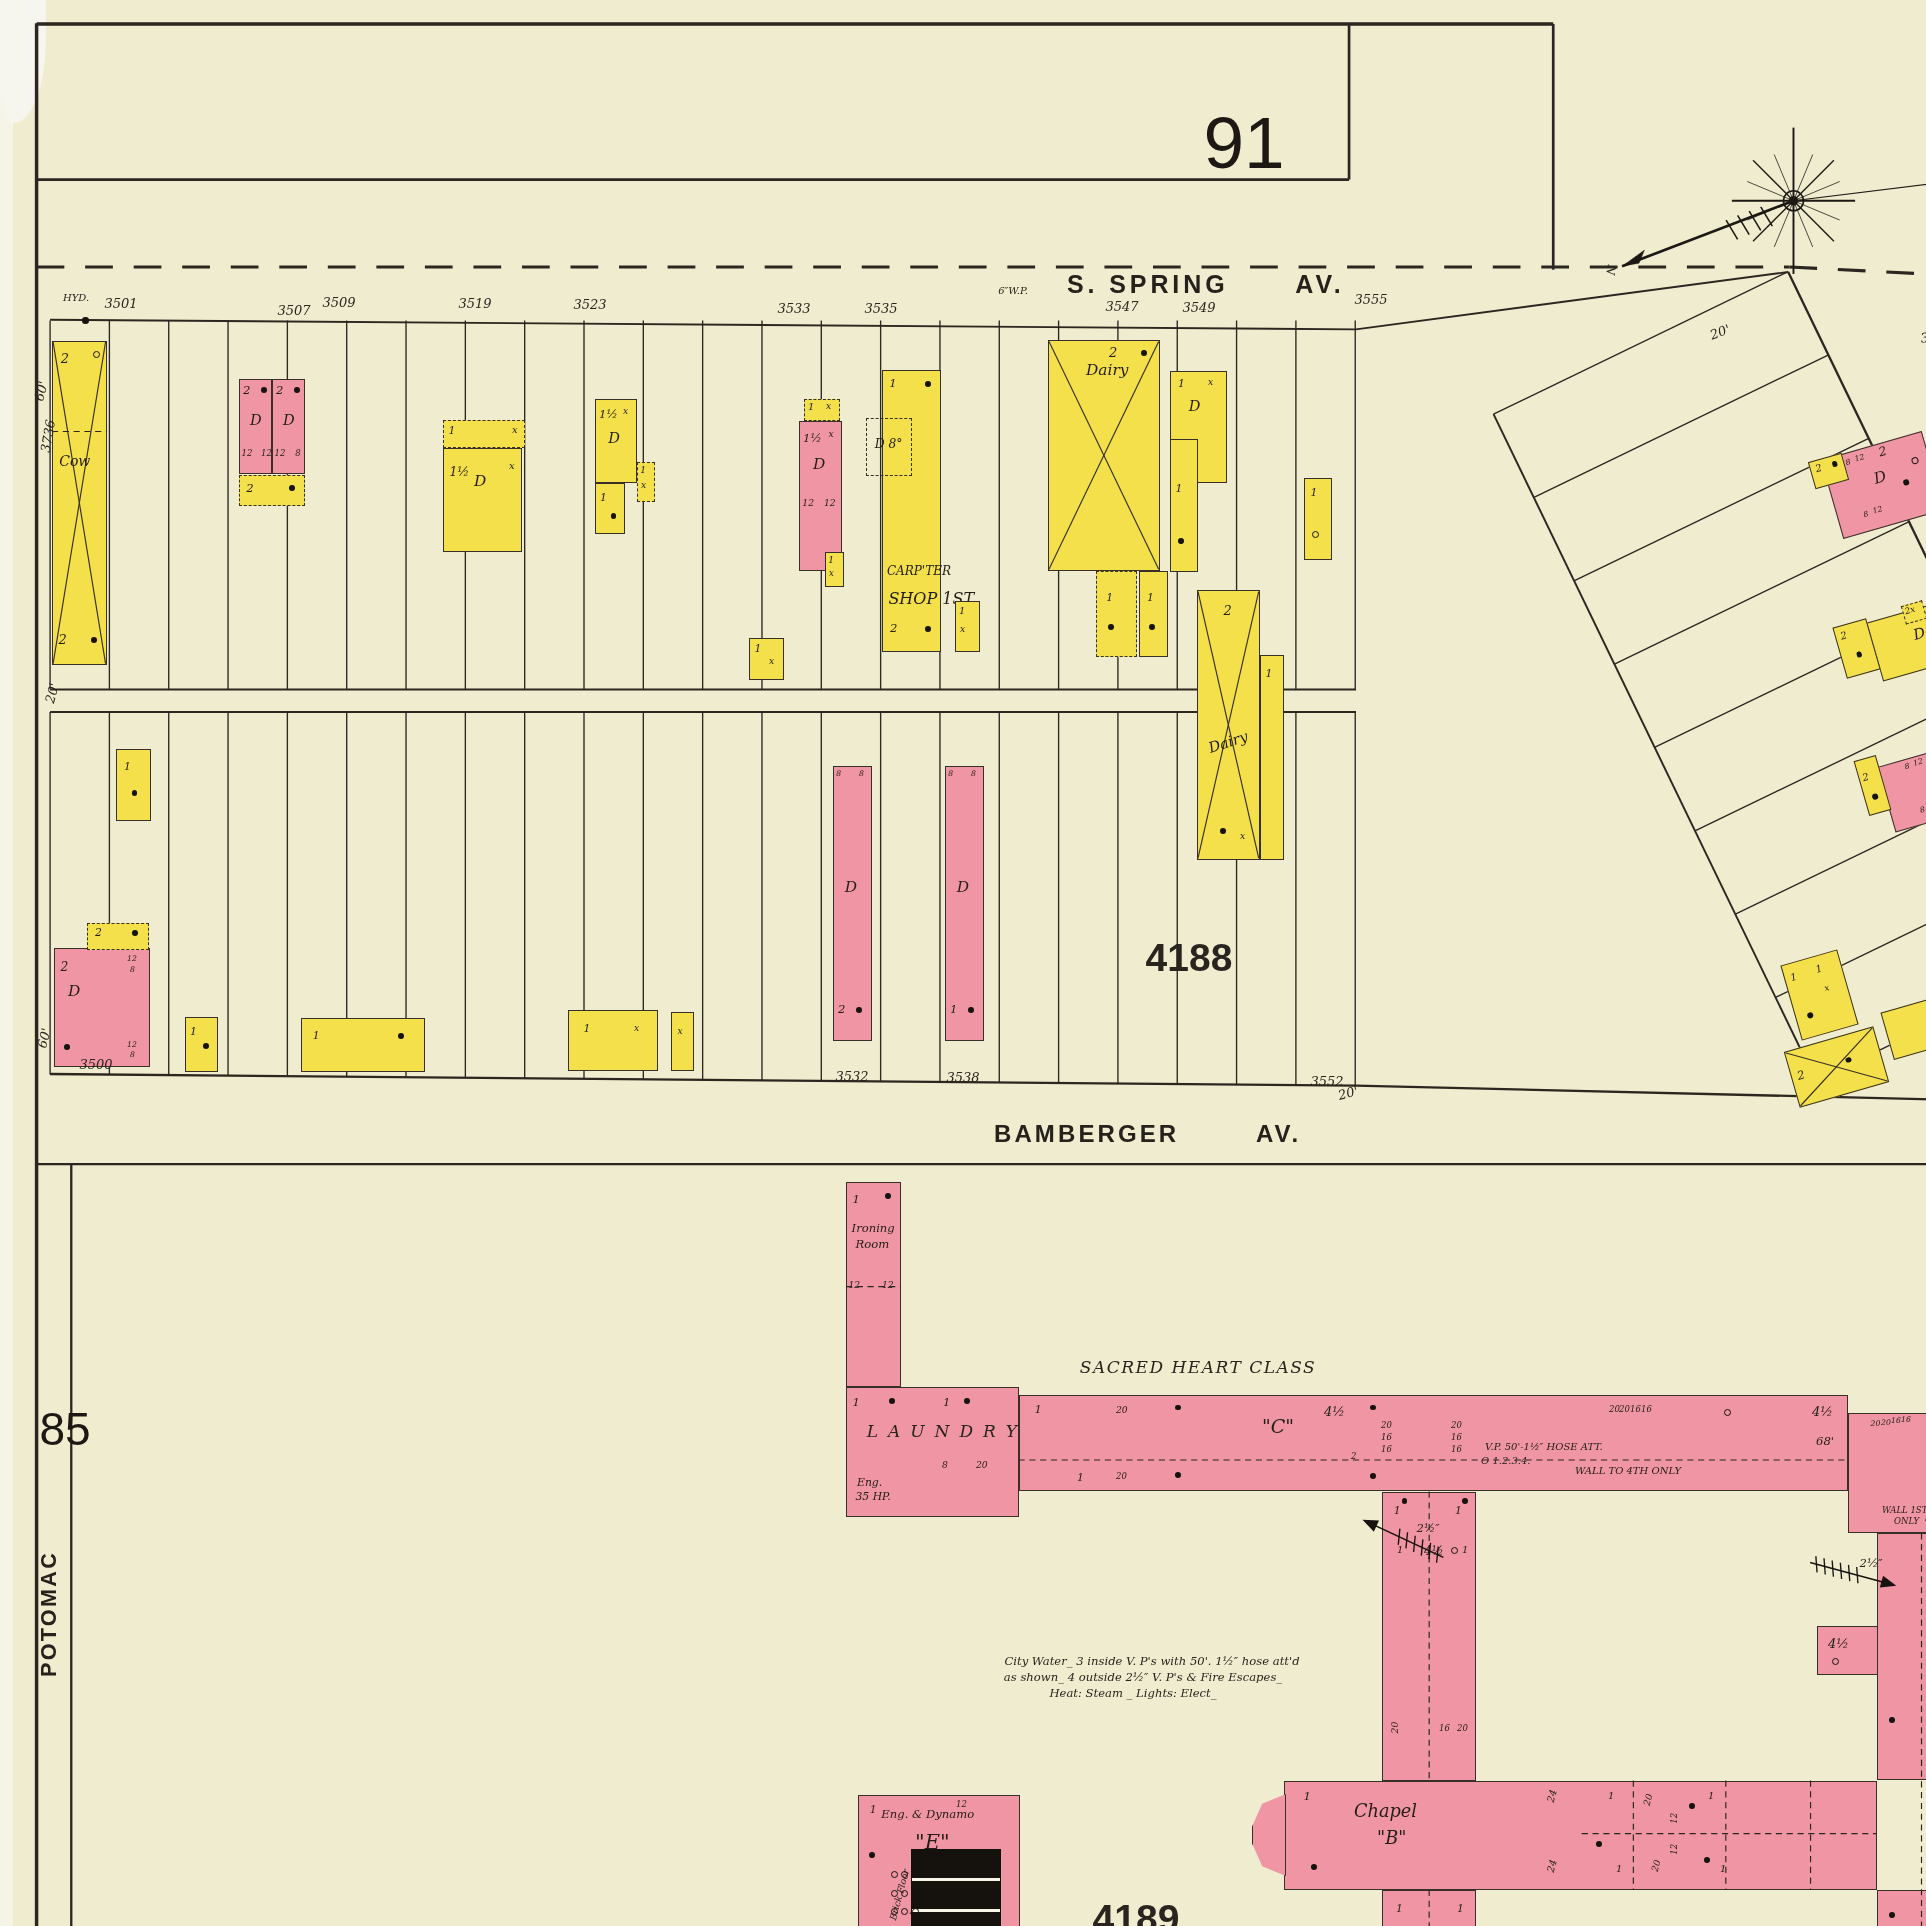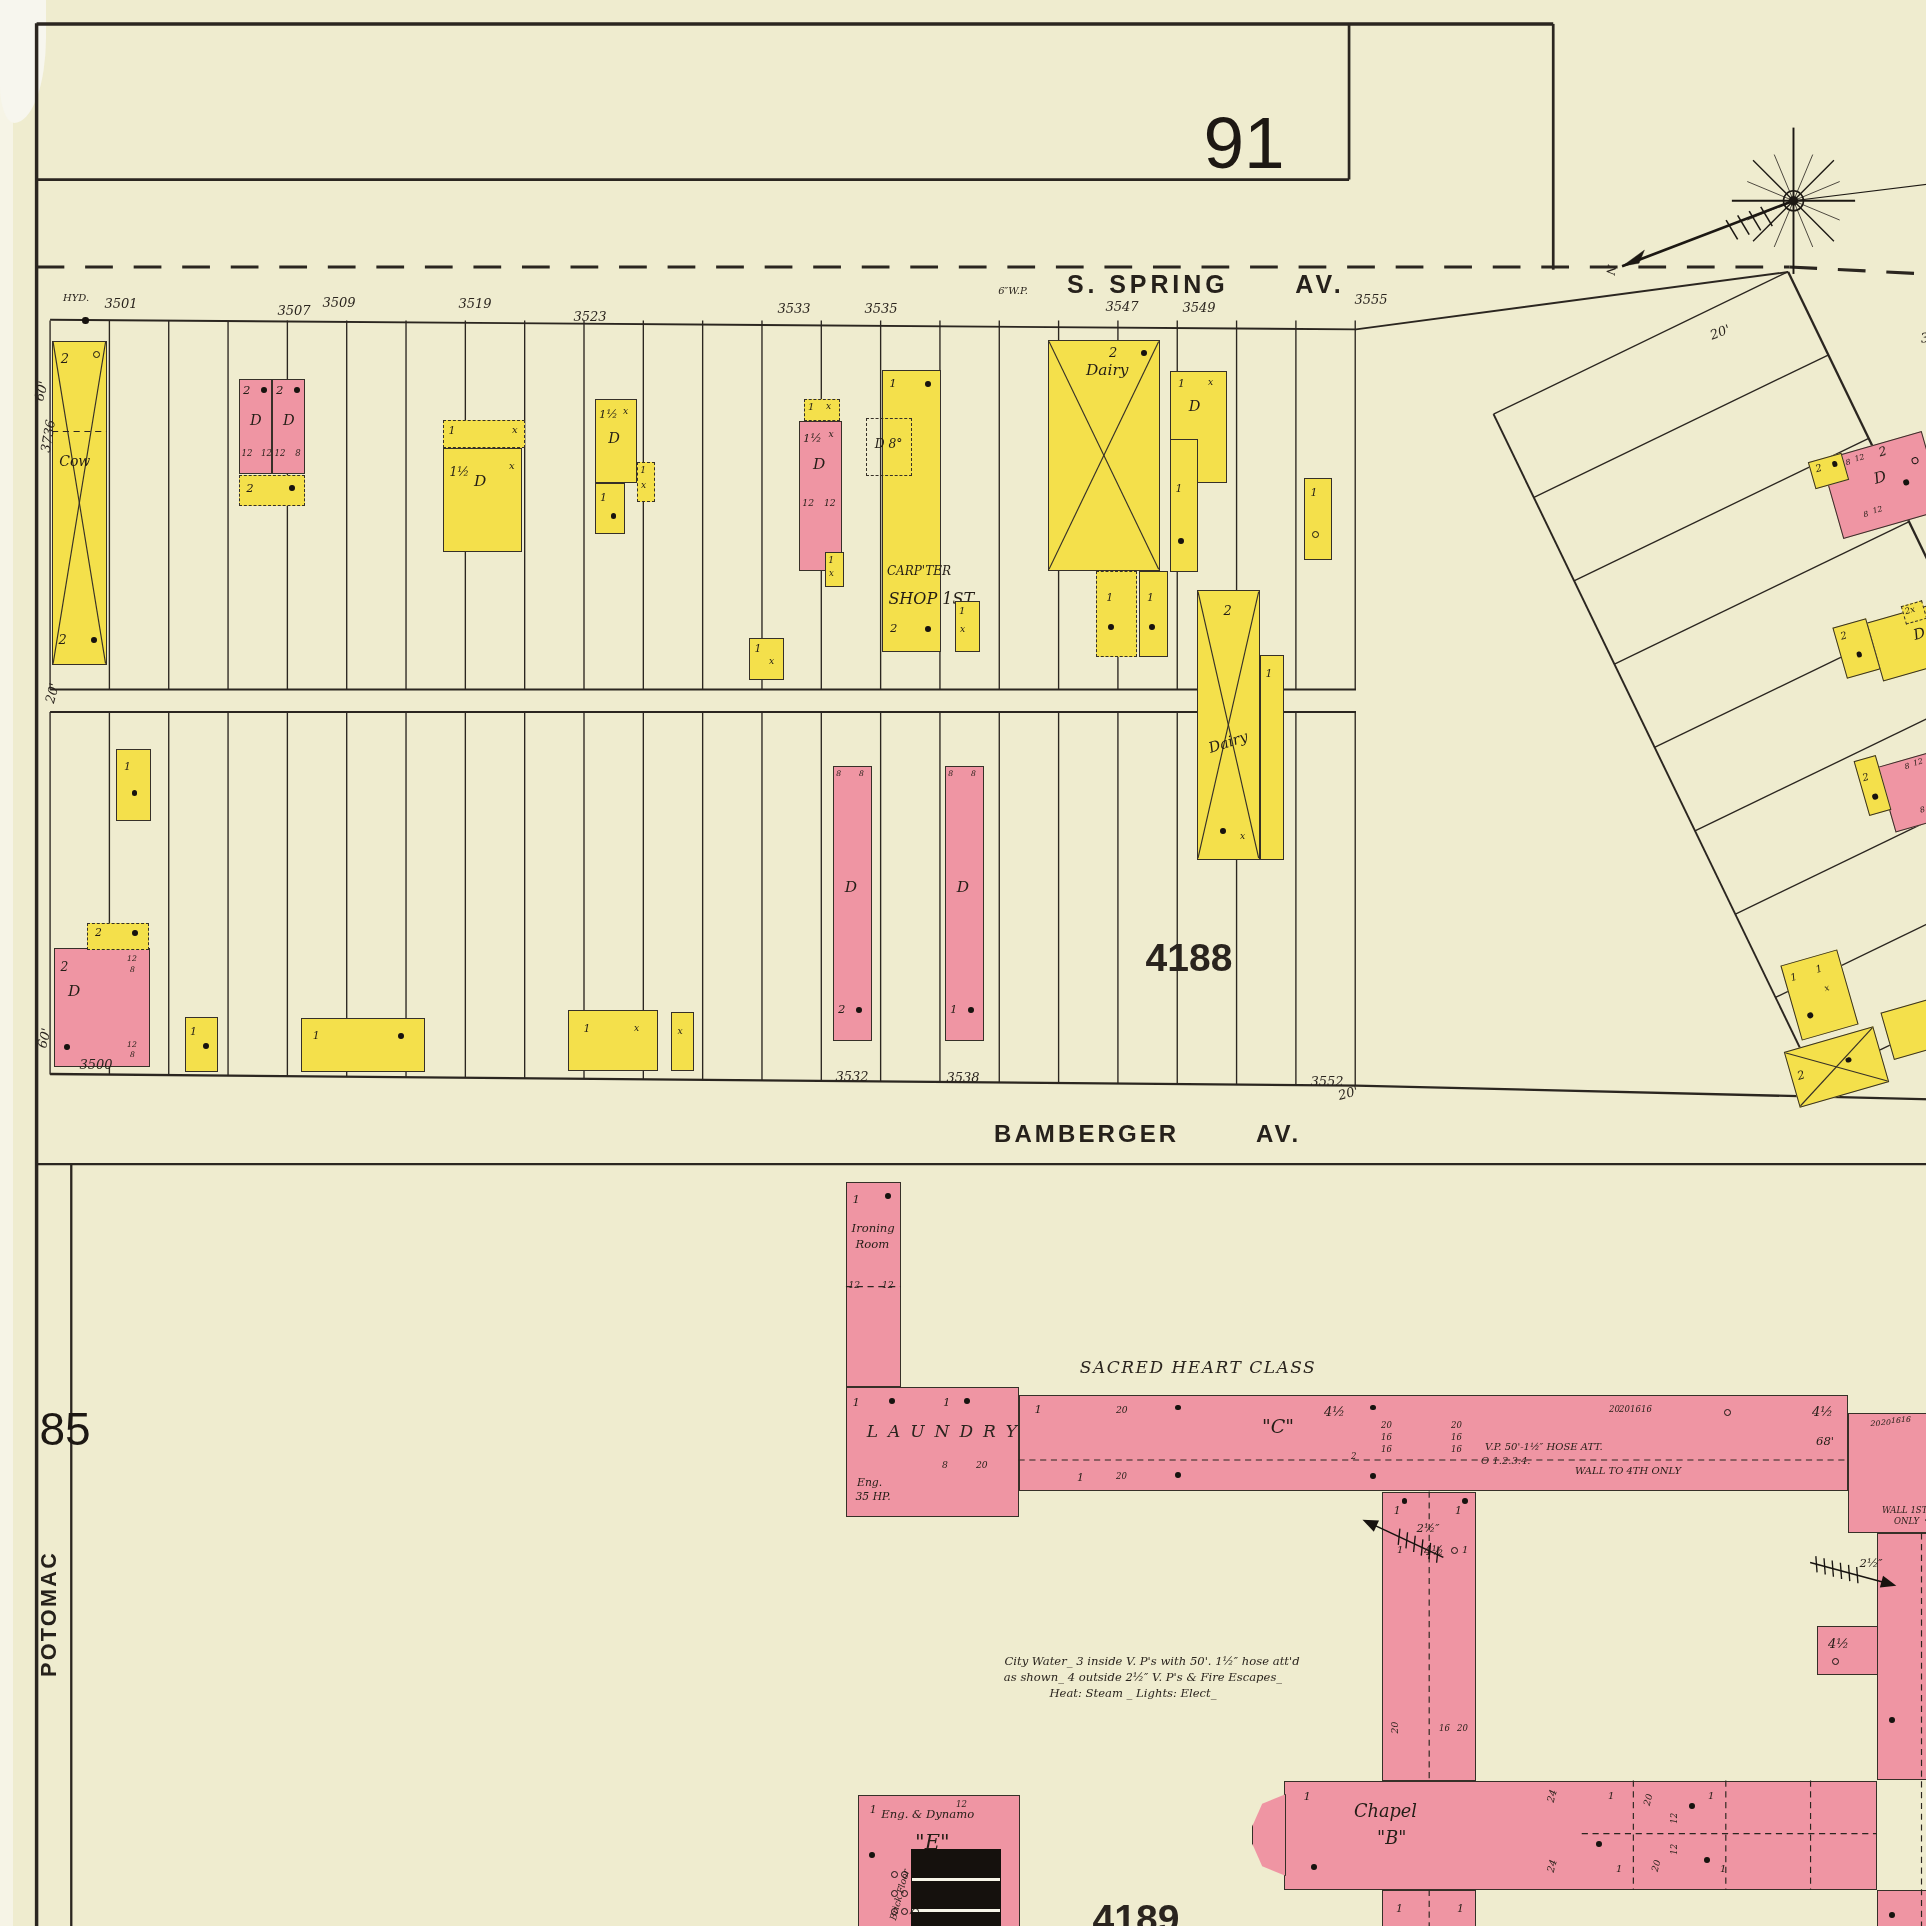--- a/index.html
+++ b/index.html
@@ -522,21 +522,21 @@
         <line x1="140" y1="20" x2="154" y2="60" stroke="#17130f" stroke-width="3.5"></line>
         <polygon points="252,40 212,24 212,56" fill="#17130f"></polygon>
       </svg>
     </div>
 
   <div id="texts" style="position:absolute;left:0;top:0;z-index:50;">
       <div class="t fi" style="left: 121px; top: 303px; font-size: 13px; transform: translate(-50%, -50%);">3501</div>
       <div class="t fi" style="left: 294px; top: 302px; font-size: 13px; transform: translate(-50%, -50%); margin-top: 8px;">3507</div>
       <div class="t fi" style="left: 339px; top: 302px; font-size: 13px; transform: translate(-50%, -50%);">3509</div>
       <div class="t fi" style="left: 475px; top: 303px; font-size: 13px; transform: translate(-50%, -50%);">3519</div>
-      <div class="t fi" style="left: 590px; top: 316px; font-size: 13px; transform: translate(-50%, -50%);">3523</div>
+      <div class="t fi" style="left: 590px; top: 304px; font-size: 13px; transform: translate(-50%, -50%);">3523</div>
       <div class="t fi" style="left: 794px; top: 308px; font-size: 13px; transform: translate(-50%, -50%);">3533</div>
       <div class="t fi" style="left: 881px; top: 308px; font-size: 13px; transform: translate(-50%, -50%);">3535</div>
       <div class="t fi" style="left: 1122px; top: 306px; font-size: 13px; transform: translate(-50%, -50%);">3547</div>
       <div class="t fi" style="left: 1199px; top: 307px; font-size: 13px; transform: translate(-50%, -50%);">3549</div>
       <div class="t fi" style="left: 1371px; top: 299px; font-size: 13px; transform: translate(-50%, -50%);">3555</div>
       <div class="t fi" style="left: 1937px; top: 336px; font-size: 13px; transform: translate(-50%, -50%) rotate(-8deg);">3579</div>
       <div class="t fi" style="left: 96px; top: 1064px; font-size: 13px; transform: translate(-50%, -50%);">3500</div>
       <div class="t fi" style="left: 852px; top: 1076px; font-size: 13px; transform: translate(-50%, -50%);">3532</div>
       <div class="t fi" style="left: 963px; top: 1077px; font-size: 13px; transform: translate(-50%, -50%);">3538</div>
       <div class="t fi" style="left: 1327px; top: 1081px; font-size: 13px; transform: translate(-50%, -50%);">3552</div>

